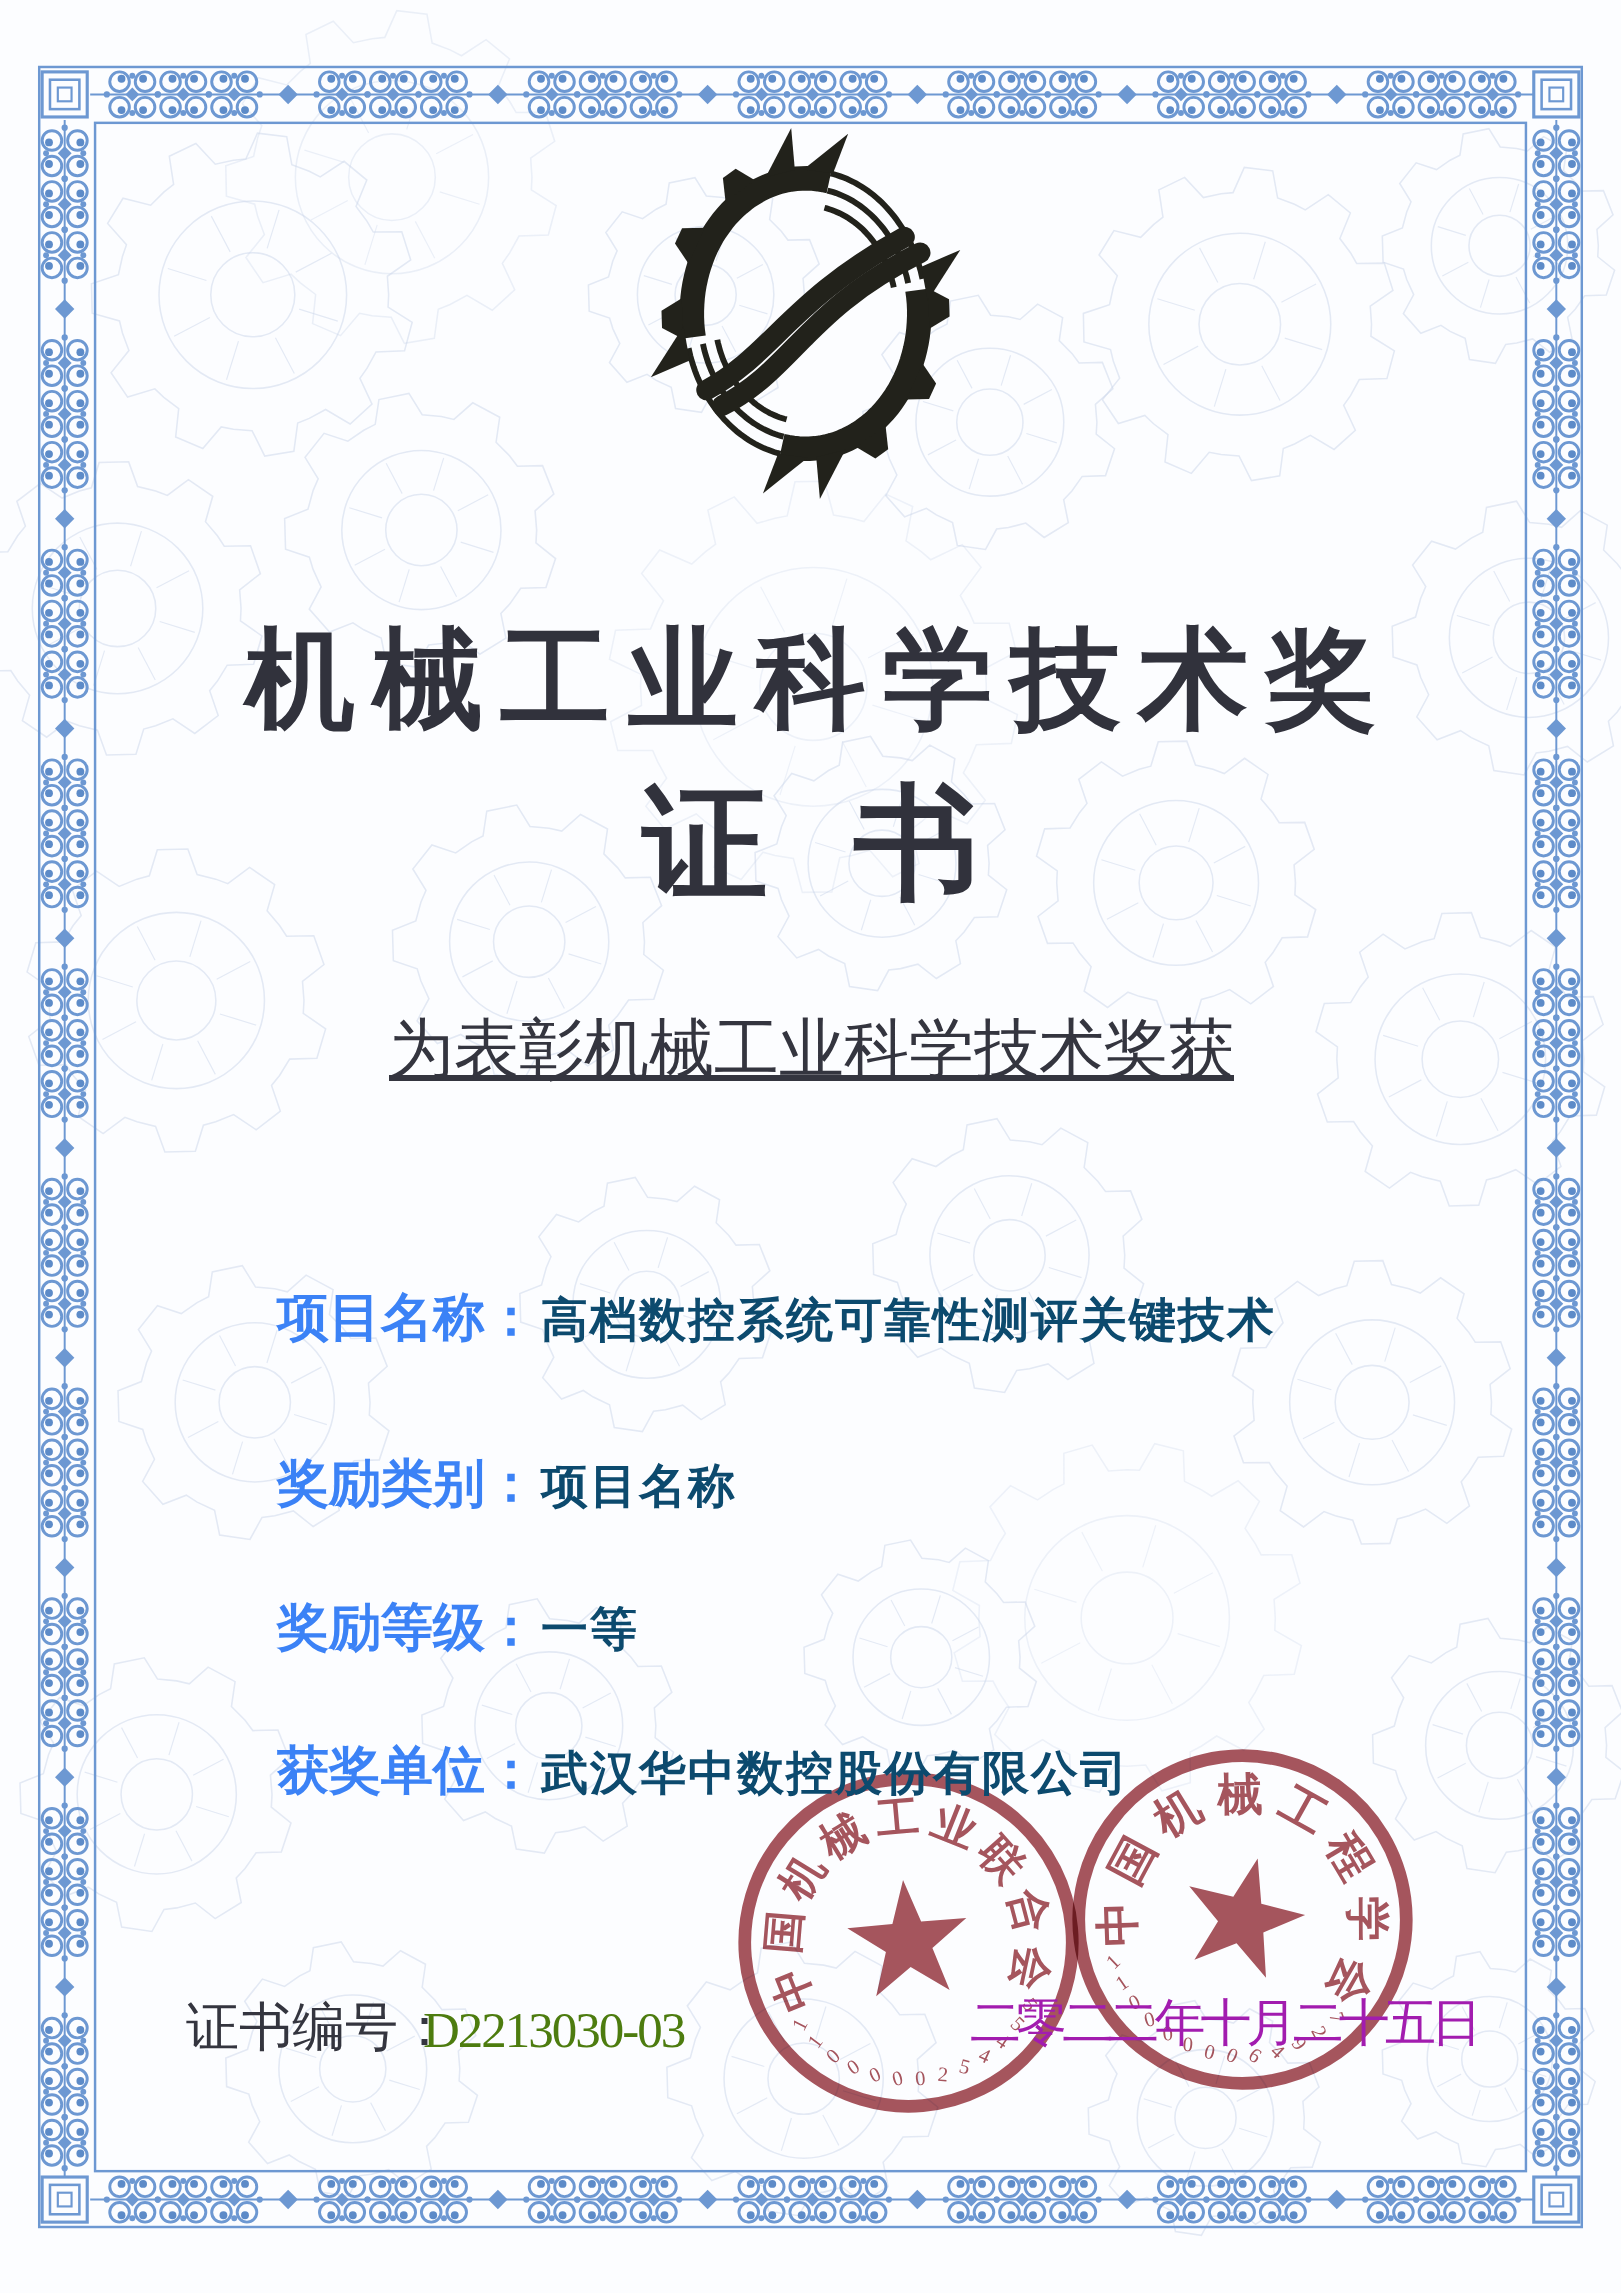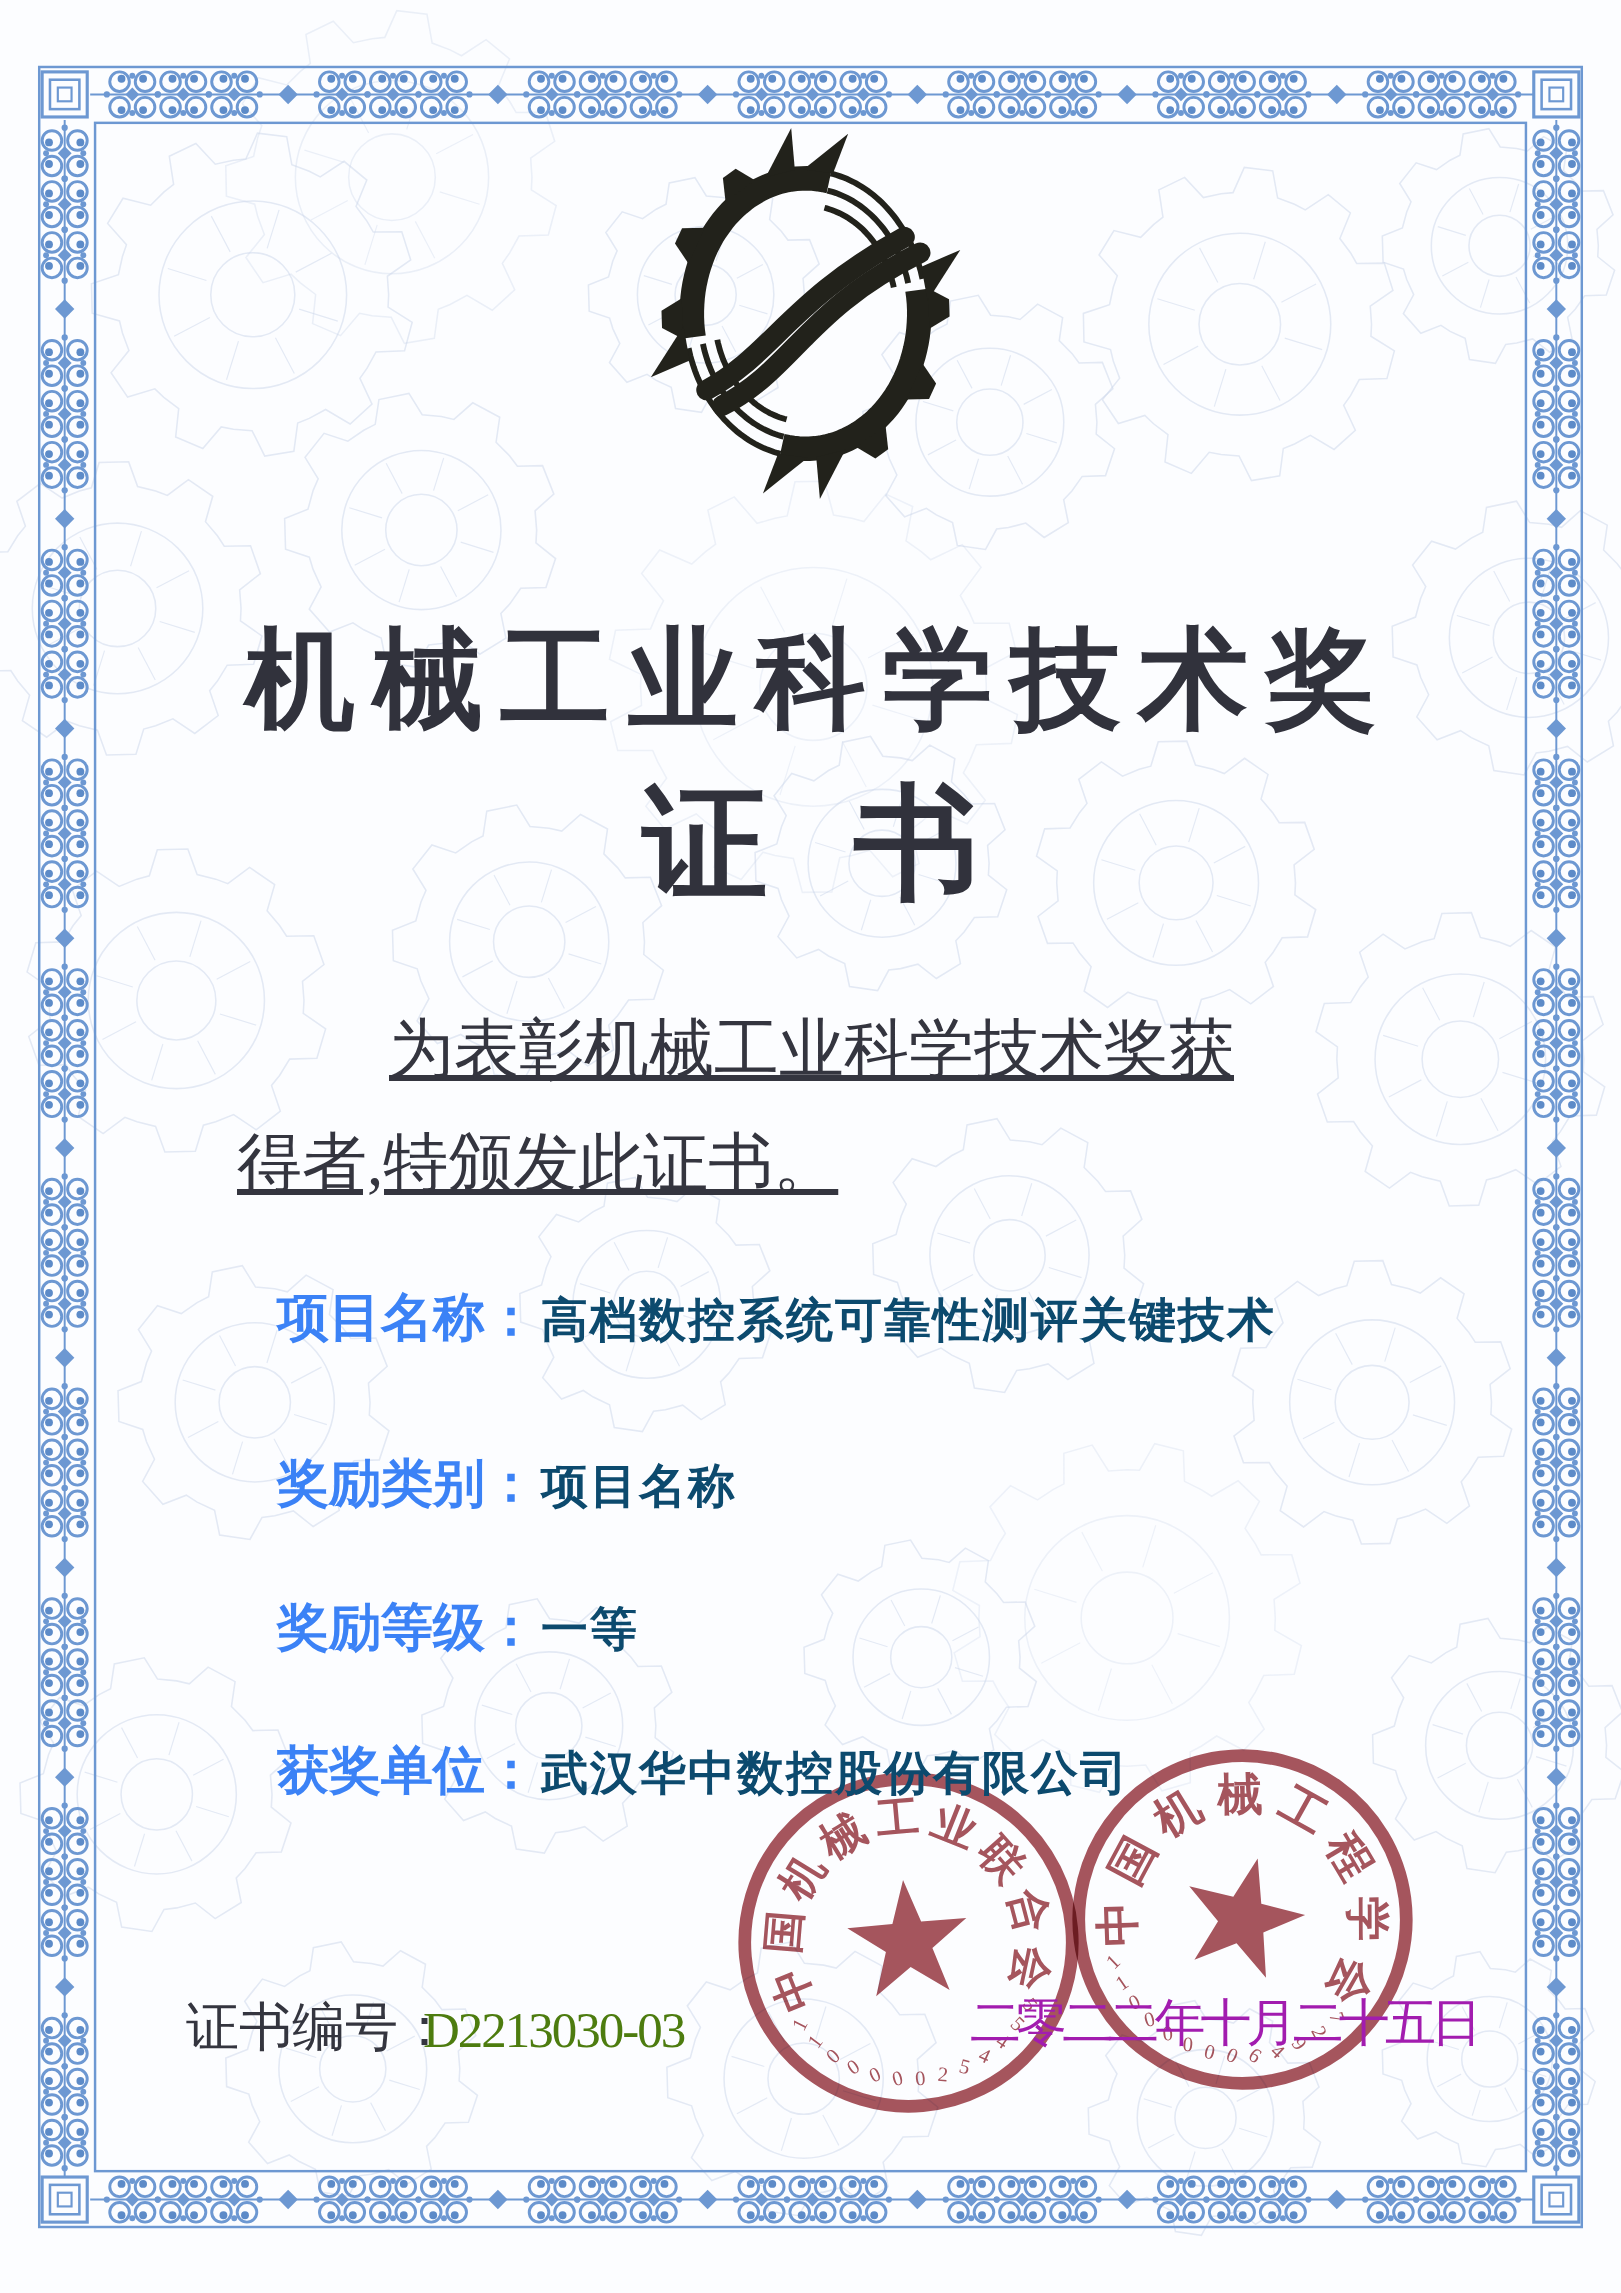--- a/index.html
+++ b/index.html
@@ -654,21 +654,20 @@
         <text x="0" y="7" text-anchor="middle" font-size="21" fill="#9e434c" transform="translate(283.8,272.4) rotate(48.3)" font-family="&quot;Liberation Serif&quot;,&quot;DejaVu Serif&quot;,serif">2</text>
         <text x="0" y="7" text-anchor="middle" font-size="21" fill="#9e434c" transform="translate(297.9,253.7) rotate(58.0)" font-family="&quot;Liberation Serif&quot;,&quot;DejaVu Serif&quot;,serif">7</text>
       </g>
     </svg>
 
   <div class="txt title">机械工业科学技术奖</div>
   <div class="txt subtitle">证书</div>
 
   <div class="txt bodyblock">
     <div class="indent1">为表彰机械工业科学技术奖获</div>
-    <div>得者,特颁发此证书。</div>
   </div>
 
   <div class="txt rowlab" style="left:277px;top:1292px;">项目名称：</div>
   <div class="txt rowval" style="left:541px;top:1297px;">高档数控系统可靠性测评关键技术</div>
 
   <div class="txt rowlab" style="left:277px;top:1458px;">奖励类别：</div>
   <div class="txt rowval" style="left:541px;top:1463px;">项目名称</div>
 
   <div class="txt rowlab" style="left:277px;top:1602px;">奖励等级：</div>
   <div class="txt rowval" style="left:541px;top:1606px;">一等</div>

